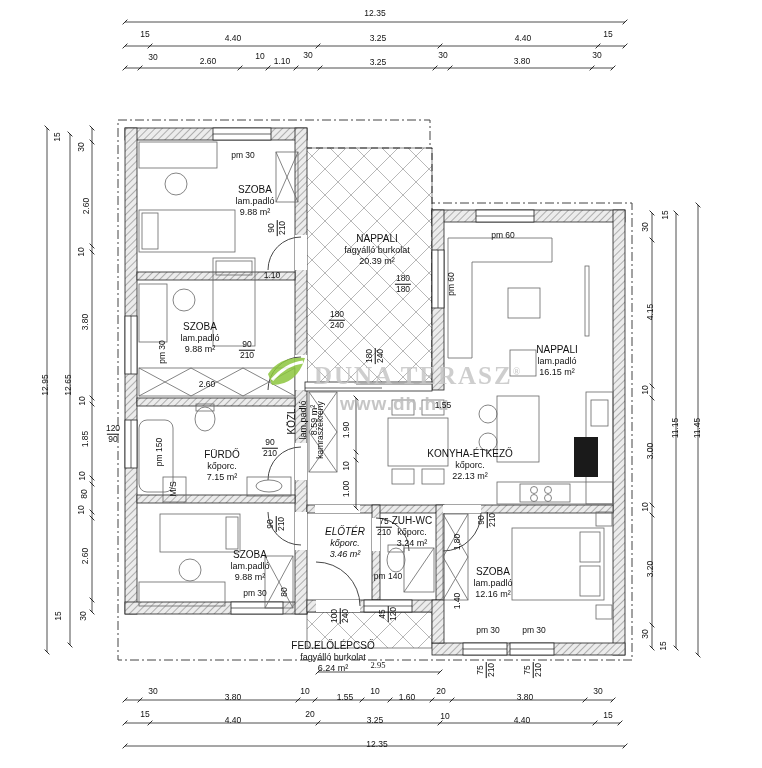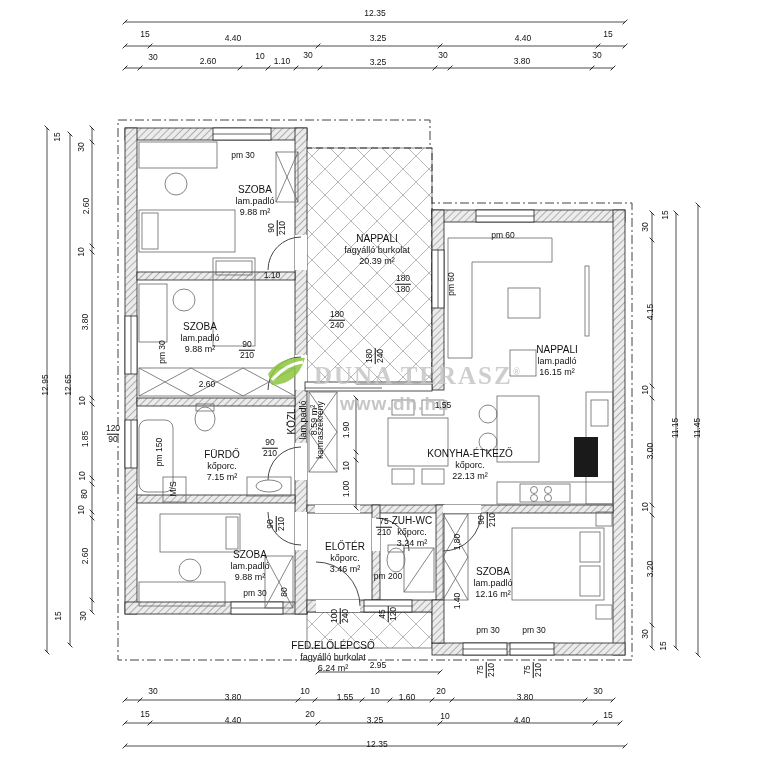--- a/index.html
+++ b/index.html
@@ -257,21 +257,21 @@
     <div class="room" style="left: 470px; top: 465px;">
       <span class="rname">KONYHA-ÉTKEZŐ</span>
       <span class="rsub">kőporc.</span>
       <span class="rsub">22.13 m²</span>
     </div>
     <div class="room rot" style="left: 303px; top: 420px;">
       <span class="rname">KÖZL.</span>
       <span class="rsub">lam.padló</span>
       <span class="rsub">8.59 m²</span>
     </div>
-    <div class="room" style="left: 345px; top: 558px;">
+    <div class="room" style="left: 345px; top: 543px; font-style: italic;">
       <span class="rname">ELŐTÉR</span>
       <span class="rsub">kőporc.</span>
       <span class="rsub">3.46 m²</span>
     </div>
     <div class="room" style="left: 412px; top: 532px;">
       <span class="rname">ZUH-WC</span>
       <span class="rsub">kőporc.</span>
       <span class="rsub">3.24 m²</span>
     </div>
     <div class="room" style="left: 493px; top: 583px;">
@@ -293,21 +293,21 @@
     <span class="dim" style="left: 608px; top: 34px;"><span>15</span></span>
     <span class="dim" style="left: 153px; top: 57px;"><span>30</span></span>
     <span class="dim" style="left: 208px; top: 61px;"><span>2.60</span></span>
     <span class="dim" style="left: 260px; top: 56px;"><span>10</span></span>
     <span class="dim" style="left: 282px; top: 61px;"><span>1.10</span></span>
     <span class="dim" style="left: 308px; top: 55px;"><span>30</span></span>
     <span class="dim" style="left: 378px; top: 62px;"><span>3.25</span></span>
     <span class="dim" style="left: 443px; top: 55px;"><span>30</span></span>
     <span class="dim" style="left: 522px; top: 61px;"><span>3.80</span></span>
     <span class="dim" style="left: 597px; top: 55px;"><span>30</span></span>
-    <span class="dim" style="left: 378px; top: 665px;"><span>2.95</span></span>
+    <span class="dim" style="left: 378px; top: 665px; font-family: Liberation Serif, serif;"><span>2.95</span></span>
     <span class="dim" style="left: 153px; top: 691px;"><span>30</span></span>
     <span class="dim" style="left: 233px; top: 697px;"><span>3.80</span></span>
     <span class="dim" style="left: 305px; top: 691px;"><span>10</span></span>
     <span class="dim" style="left: 345px; top: 697px;"><span>1.55</span></span>
     <span class="dim" style="left: 375px; top: 691px;"><span>10</span></span>
     <span class="dim" style="left: 407px; top: 697px;"><span>1.60</span></span>
     <span class="dim" style="left: 441px; top: 691px;"><span>20</span></span>
     <span class="dim" style="left: 525px; top: 697px;"><span>3.80</span></span>
     <span class="dim" style="left: 598px; top: 691px;"><span>30</span></span>
     <span class="dim" style="left: 145px; top: 714px;"><span>15</span></span>
@@ -380,21 +380,21 @@
     </span>
     <span class="open" style="left: 503px; top: 236px;">
       <span class="f1">pm 60</span>
 
     </span>
     <span class="open rot" style="left: 452px; top: 284px;">
       <span class="f1">pm 60</span>
 
     </span>
     <span class="open" style="left: 388px; top: 577px;">
-      <span class="f1">pm 200</span>
+      <span class="f1">pm 140</span>
 
     </span>
     <span class="open rot" style="left: 277px; top: 228px;">
       <span class="f1">90</span>
       <span class="f2">210</span>
     </span>
     <span class="open" style="left: 247px; top: 350px;">
       <span class="f1">90</span>
       <span class="f2">210</span>
     </span>

